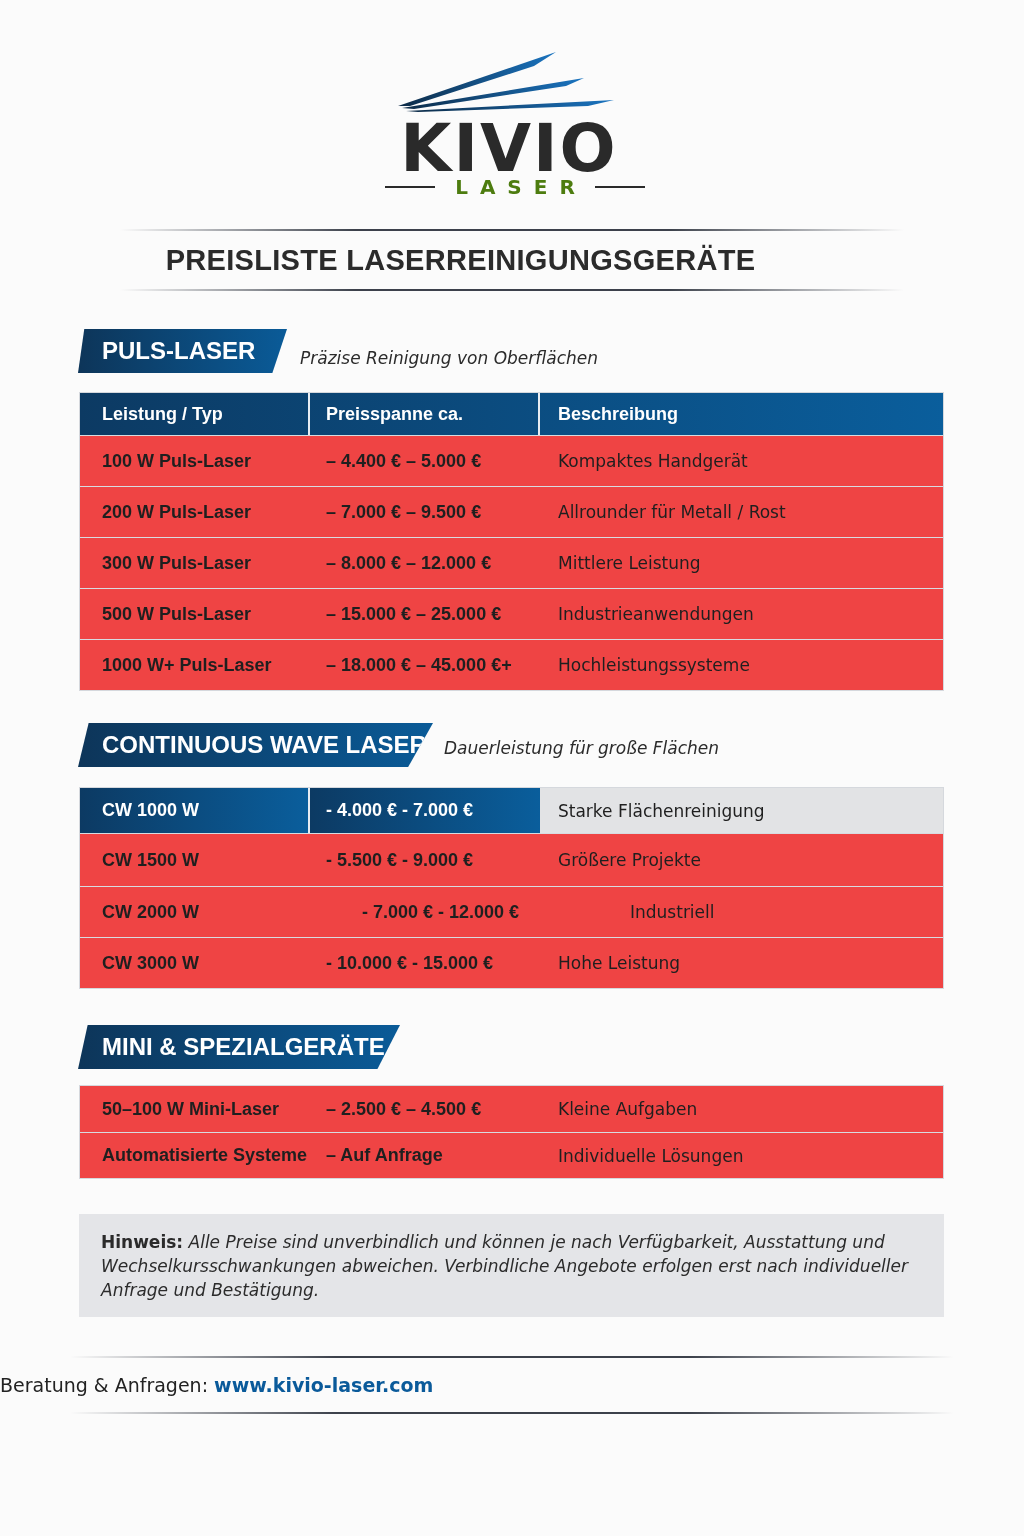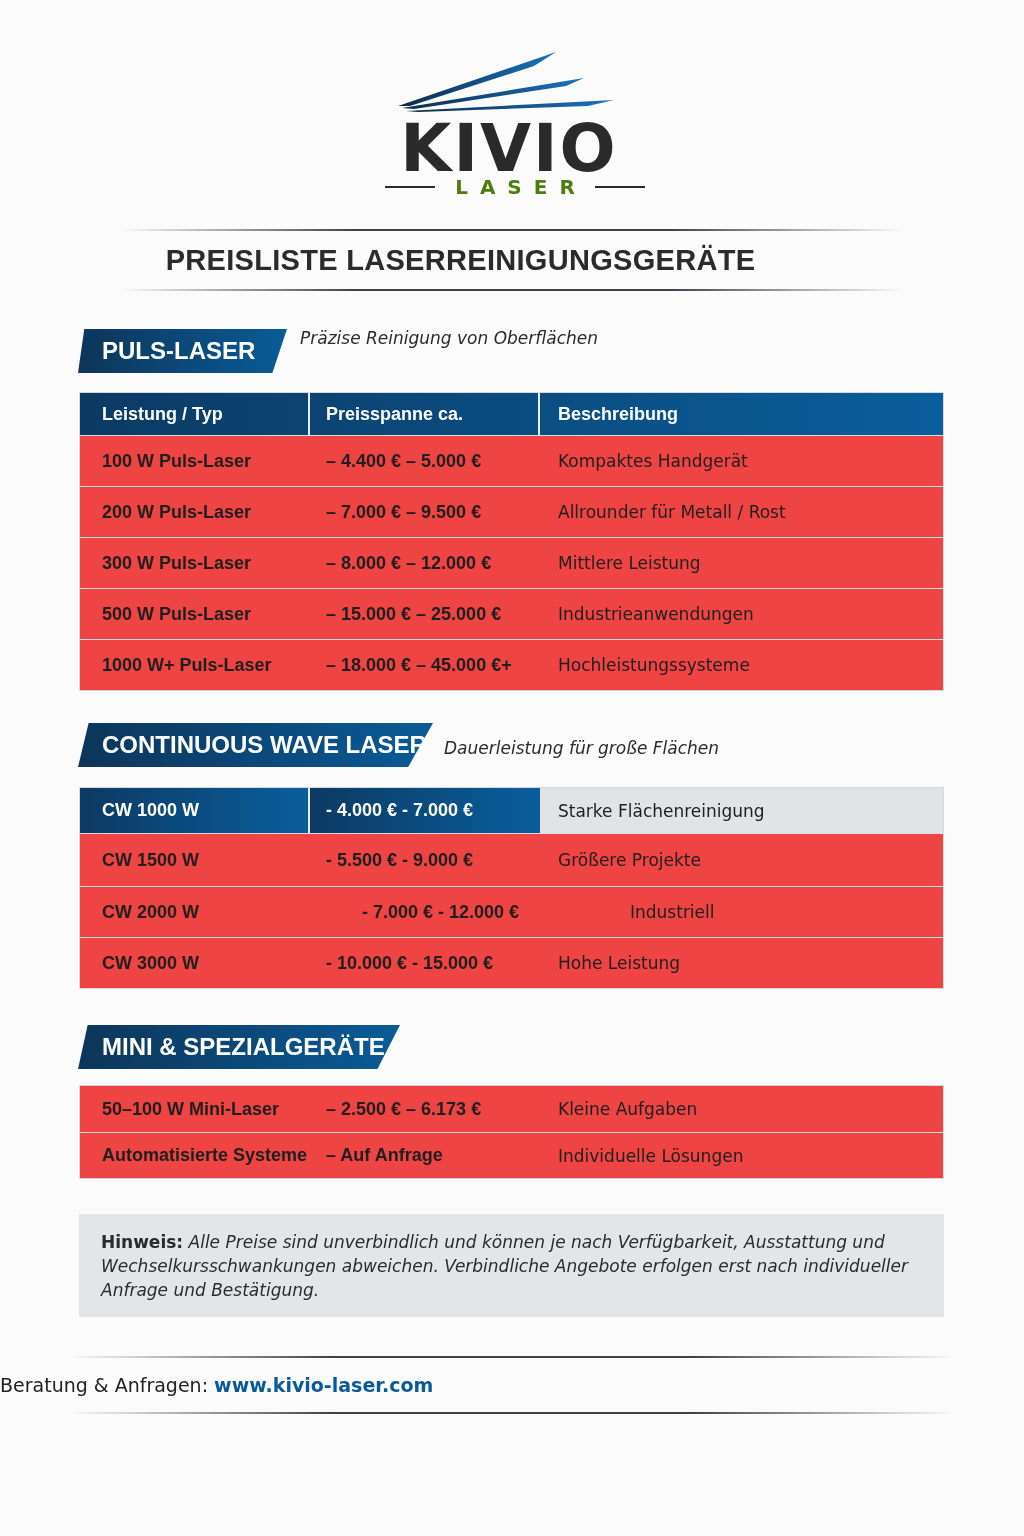--- a/index.html
+++ b/index.html
@@ -103,21 +103,21 @@
     <span>LASER</span>
     <div class="line"></div>
   </div>
 </div>
 
 <div class="rule" style="left:120px; width:784px; top:229px;"></div>
 <div class="page-title">PREISLISTE LASERREINIGUNGSGERÄTE</div>
 <div class="rule" style="left:120px; width:784px; top:289px;"></div>
 
 <div class="sec-badge" style="left:78px; top:329px; width:209px;">PULS-LASER</div>
-<div class="sec-sub" style="left:300px; top:328px;">Präzise Reinigung von Oberflächen</div>
+<div class="sec-sub" style="left:300px; top:348px;">Präzise Reinigung von Oberflächen</div>
 
 <div class="tbl" style="top:392px;">
   <div class="row head">
     <div class="cell c1">Leistung / Typ</div>
     <div class="cell c2">Preisspanne ca.</div>
     <div class="cell c3">Beschreibung</div>
   </div>
   <div class="row">
     <div class="cell c1">100 W Puls-Laser</div>
     <div class="cell c2">– 4.400 € – 5.000 €</div>
@@ -169,21 +169,21 @@
     <div class="cell c2">- 10.000 € - 15.000 €</div>
     <div class="cell c3">Hohe Leistung</div>
   </div>
 </div>
 
 <div class="sec-badge" style="left:78px; top:1025px; width:322px;">MINI &amp; SPEZIALGERÄTE</div>
 
 <div class="tbl" style="top:1085px;">
   <div class="row" style="height:46px;">
     <div class="cell c1">50–100 W Mini-Laser</div>
-    <div class="cell c2">– 2.500 € – 6.173 €</div>
+    <div class="cell c2">– 2.500 € – 4.500 €</div>
     <div class="cell c3">Kleine Aufgaben</div>
   </div>
   <div class="row" style="height:46px;">
     <div class="cell c1">Automatisierte Systeme</div>
     <div class="cell c2">– Auf Anfrage</div>
     <div class="cell c3">Individuelle Lösungen</div>
   </div>
 </div>
 
 <div class="note">

